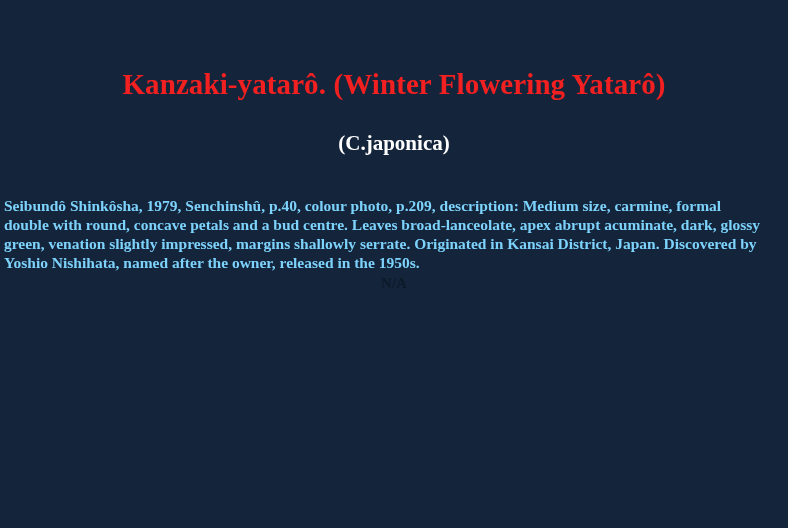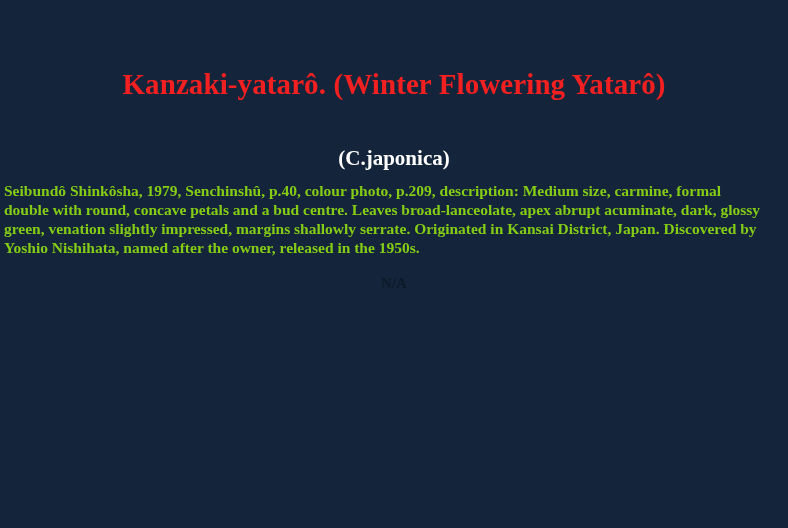--- a/index.html
+++ b/index.html
@@ -51,36 +51,36 @@
     font-size: 29px;
     font-weight: bold;
     line-height: 34px;
     letter-spacing: 0.1px;
     white-space: nowrap;
   }
 
   #subtitle {
     position: absolute;
     left: 0;
-    top: 128px;
+    top: 113px;
     width: 788px;
     text-align: center;
     color: #ffffff;
     font-size: 21px;
     font-weight: bold;
     line-height: 26px;
     white-space: nowrap;
   }
 
   #description {
     position: absolute;
     left: 4px;
-    top: 165px;
+    top: 180px;
     width: 762px;
-    color: #84cc16;
+    color: #7dd3fc;
     font-size: 15.5px;
     font-weight: bold;
     line-height: 19.2px;
     text-align: left;
   }
 
   #image-placeholder {
     position: absolute;
     left: 0;
     top: 274px;

